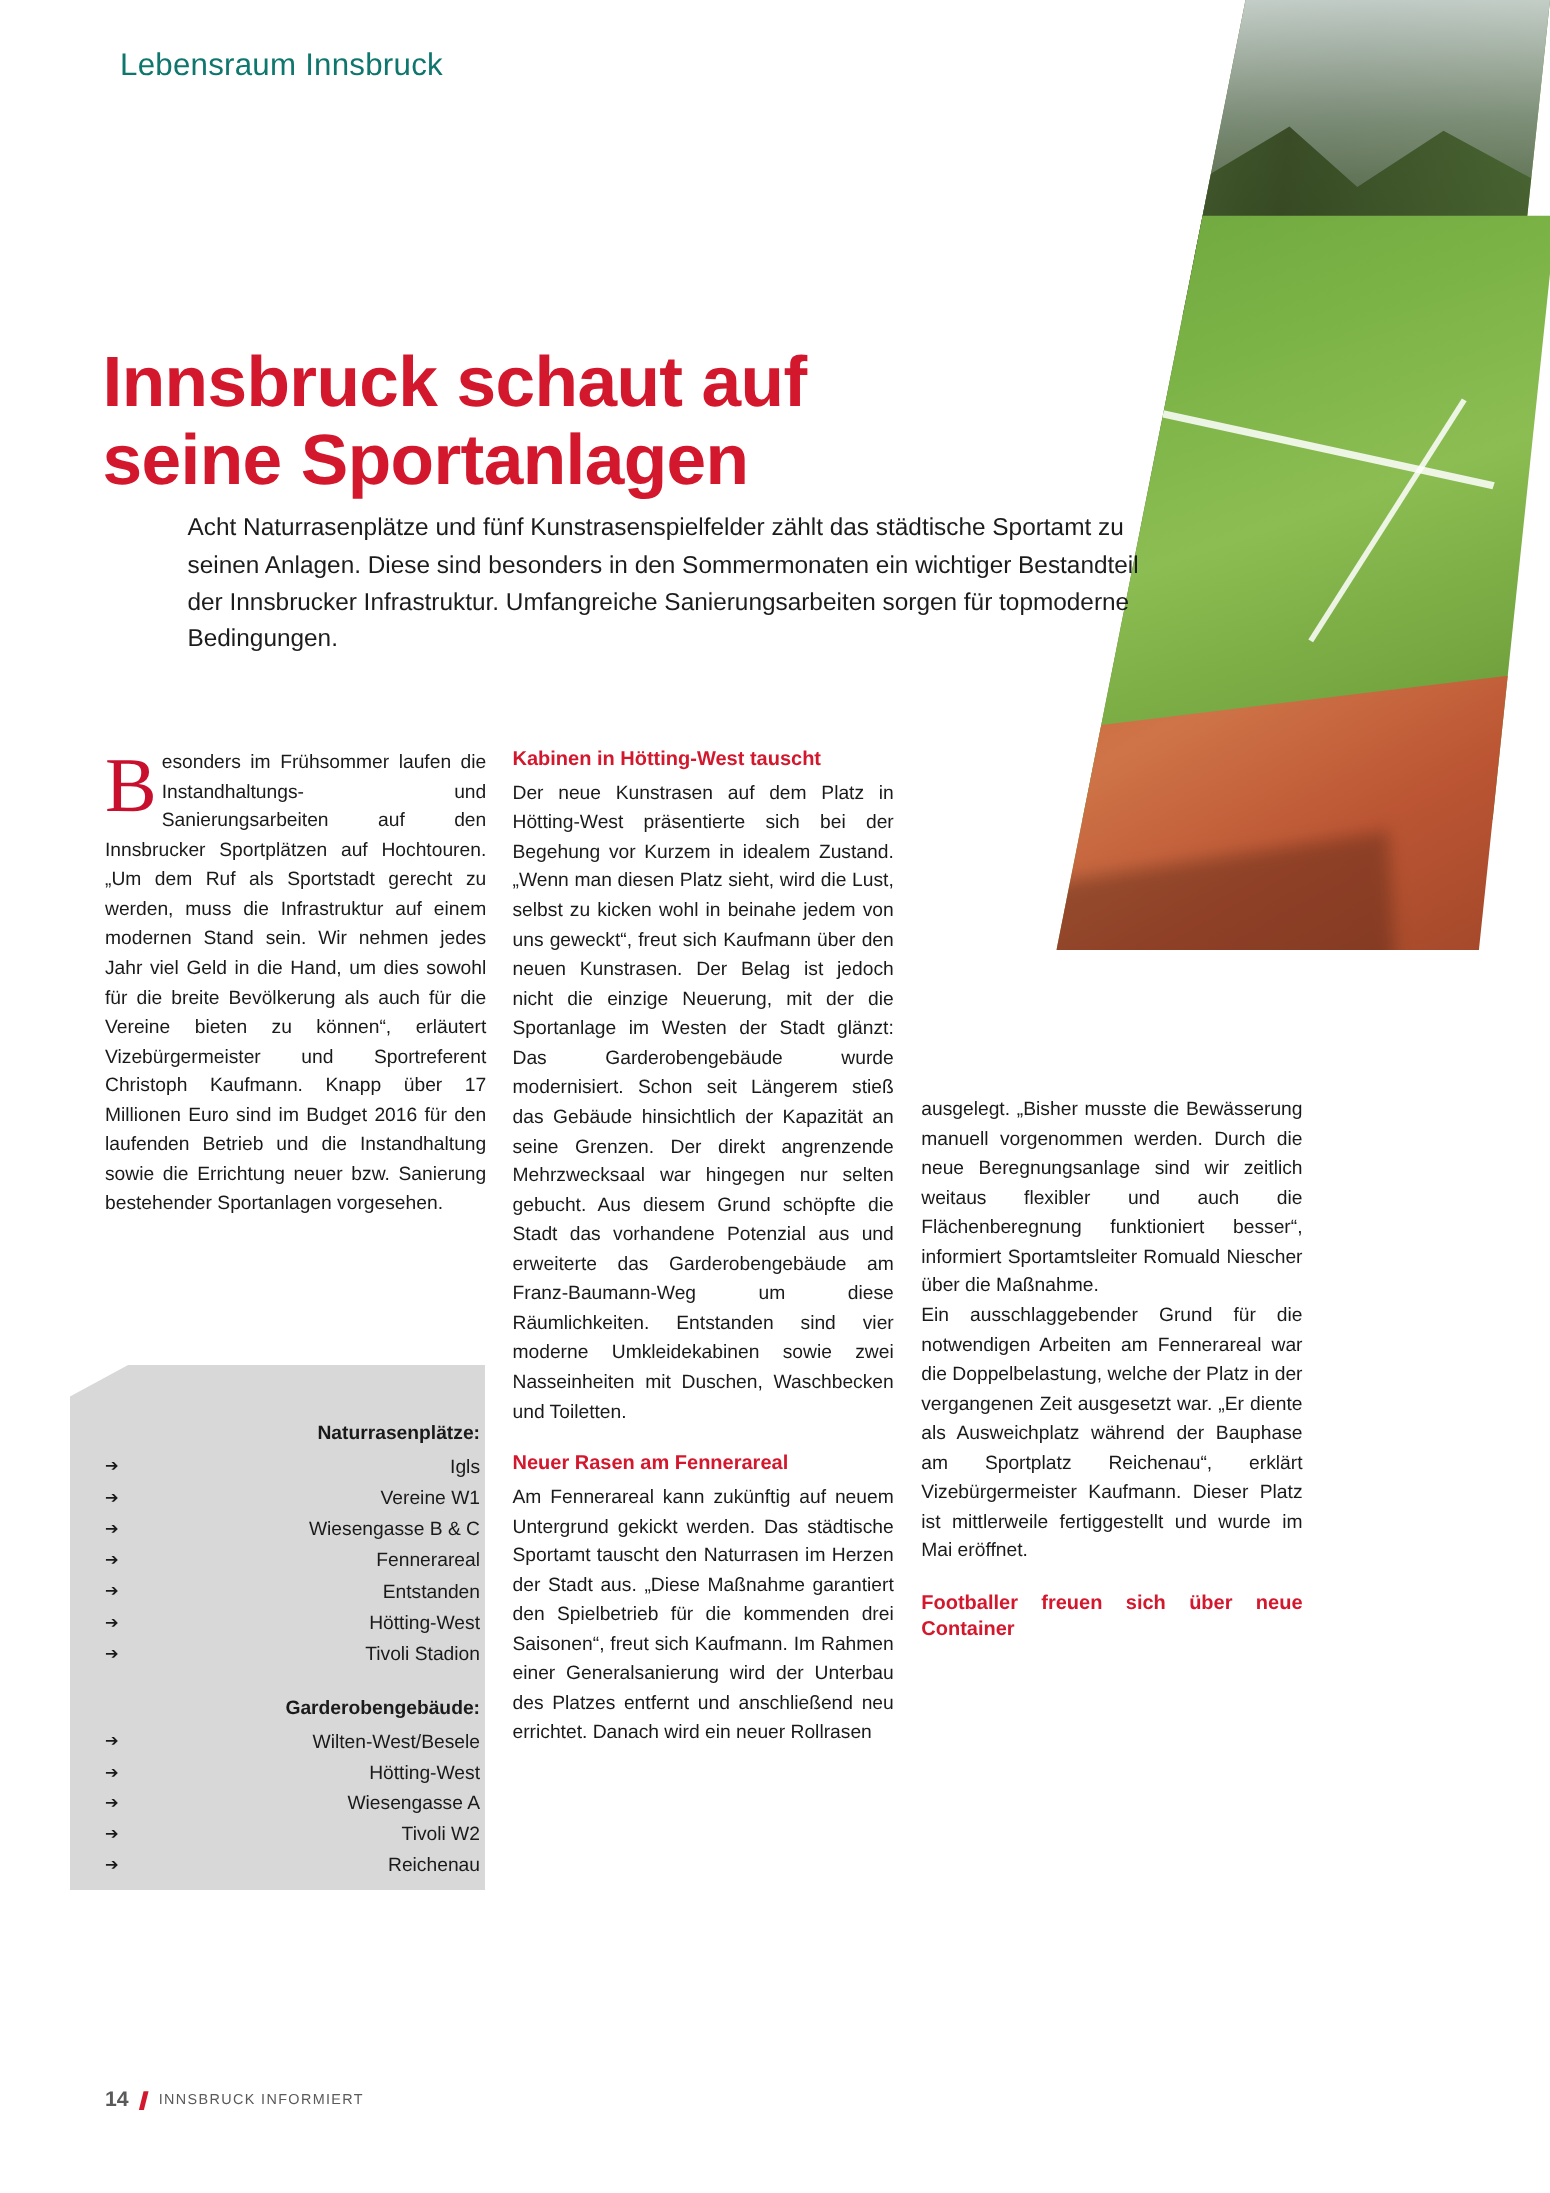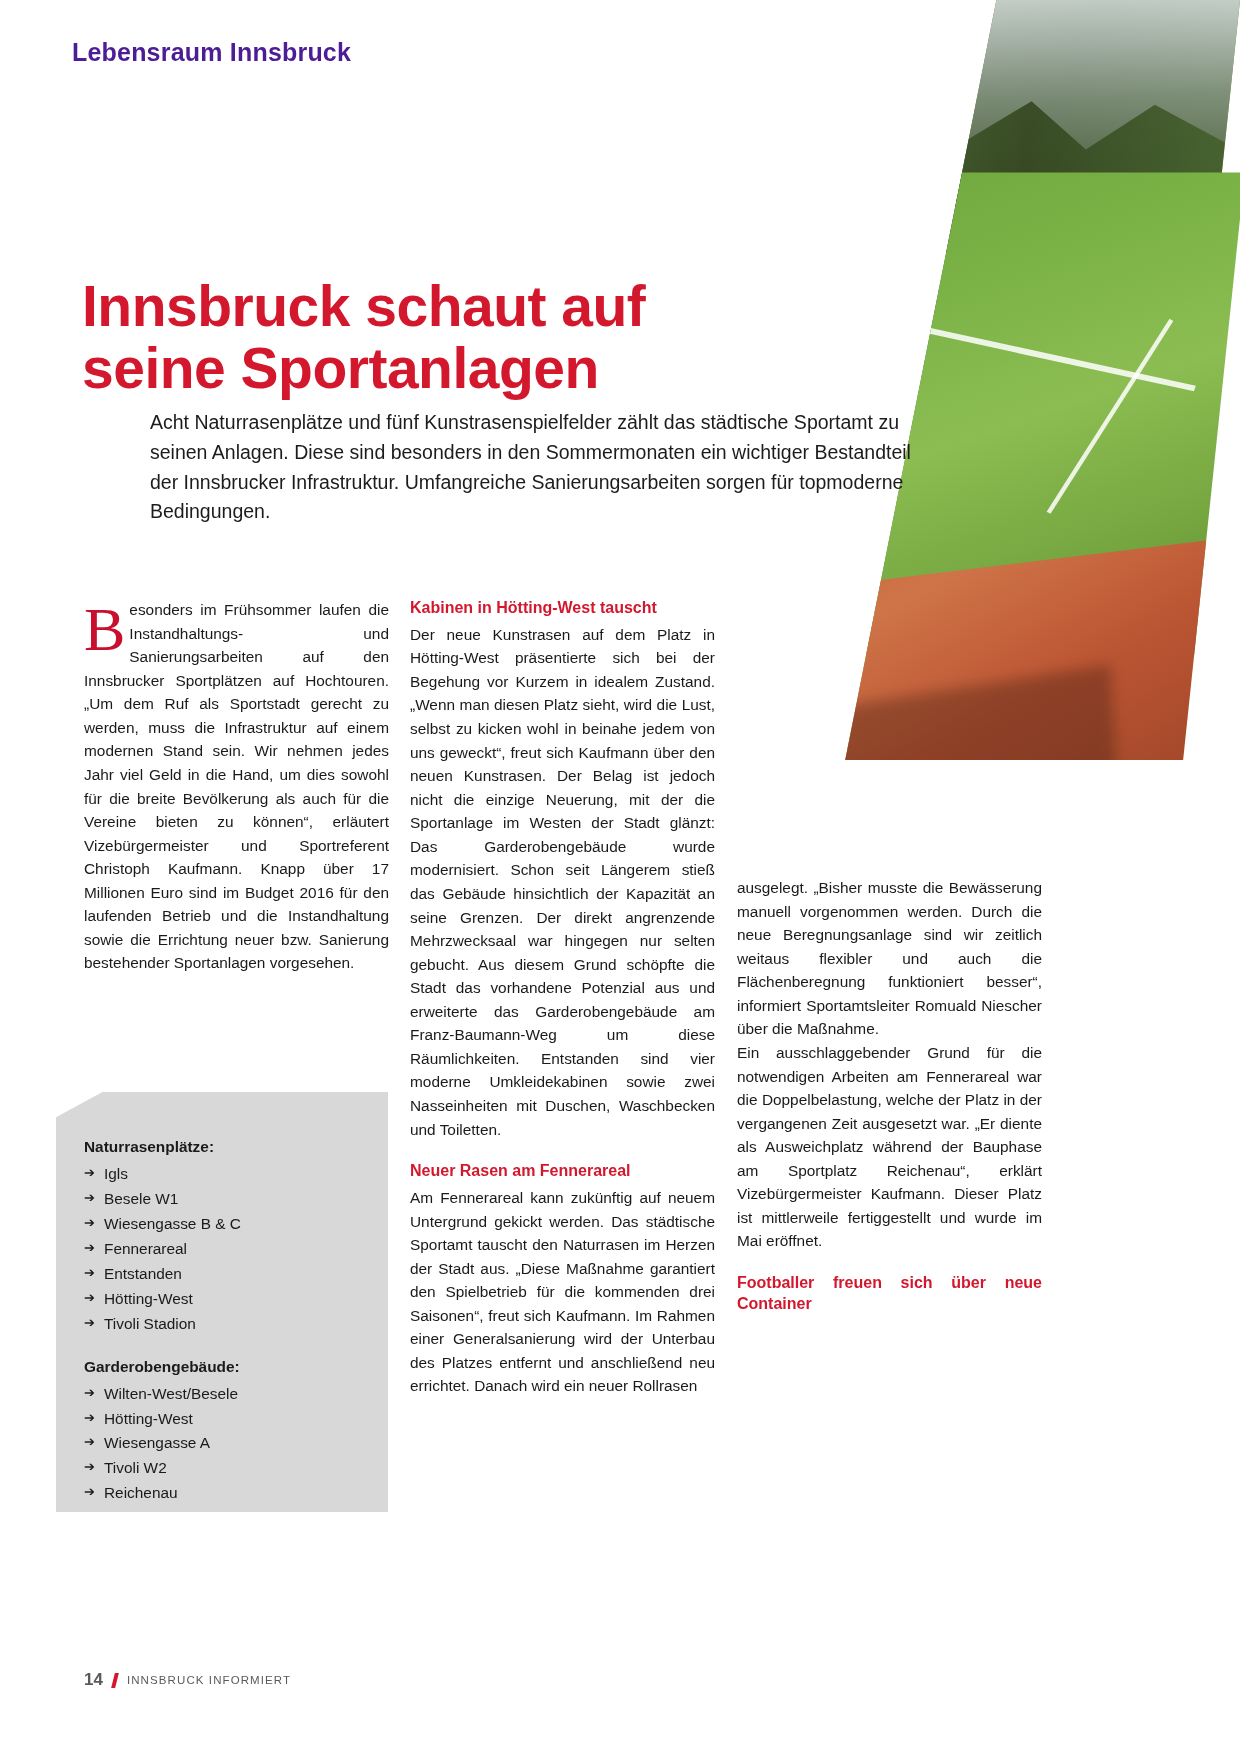--- a/index.html
+++ b/index.html
@@ -92,26 +92,26 @@
     font-size: 9px;
     letter-spacing: 0.6px;
     color: #ffffff;
     opacity: 0.9;
     white-space: nowrap;
   }
 
   
   .kicker {
     position: absolute;
-    left: 72px;
+    left: 96px;
     top: 38px;
     font-size: 25px;
-    font-weight: bold;
+    font-weight: normal;
     letter-spacing: 0.2px;
-    color: #4c1d95;
+    color: #0f766e;
   }
 
   .headline {
     position: absolute;
     left: 82px;
     top: 238px;
     width: 660px;
     font-size: 57px;
     line-height: 1.08;
     font-weight: bold;
@@ -177,20 +177,21 @@
     clip-path: polygon(14% 0%, 100% 0%, 100% 100%, 0% 100%, 0% 6%);
   }
   .greybox-inner {
     position: absolute;
     left: 84px;
     top: 1135px;
     width: 300px;
     font-size: 15.4px;
     line-height: 1.62;
     color: #1a1a1a;
+    text-align: right;
   }
   .greybox-inner .gtitle {
     font-weight: bold;
     margin-bottom: 2px;
   }
   .greybox-inner .gtitle.second { margin-top: 18px; }
   .greybox-inner ul {
     list-style: none;
     margin: 0;
     padding: 0;
@@ -271,21 +272,21 @@
   <p>ausgelegt. „Bisher musste die Bewässerung manuell vorgenommen werden. Durch die neue Beregnungsanlage sind wir zeitlich weitaus flexibler und auch die Flächenberegnung funktioniert besser“, informiert Sportamtsleiter Romuald Niescher über die Maßnahme.</p>
   <p>Ein ausschlaggebender Grund für die notwendigen Arbeiten am Fennerareal war die Doppelbelastung, welche der Platz in der vergangenen Zeit ausgesetzt war. „Er diente als Ausweichplatz während der Bauphase am Sportplatz Reichenau“, erklärt Vizebürgermeister Kaufmann. Dieser Platz ist mittlerweile fertiggestellt und wurde im Mai eröffnet.</p>
   <div class="subhead spaced">Footballer freuen sich über neue Container</div>
 </div>
 
 <div class="greybox"></div>
 <div class="greybox-inner">
   <div class="gtitle">Naturrasenplätze:</div>
   <ul>
     <li>Igls</li>
-    <li>Besele W1</li>
+    <li>Vereine W1</li>
     <li>Wiesengasse B &amp; C</li>
     <li>Fennerareal</li>
     <li>Entstanden</li>
     <li>Hötting-West</li>
     <li>Tivoli Stadion</li>
   </ul>
   <div class="gtitle second">Garderobengebäude:</div>
   <ul>
     <li>Wilten-West/Besele</li>
     <li>Hötting-West</li>

